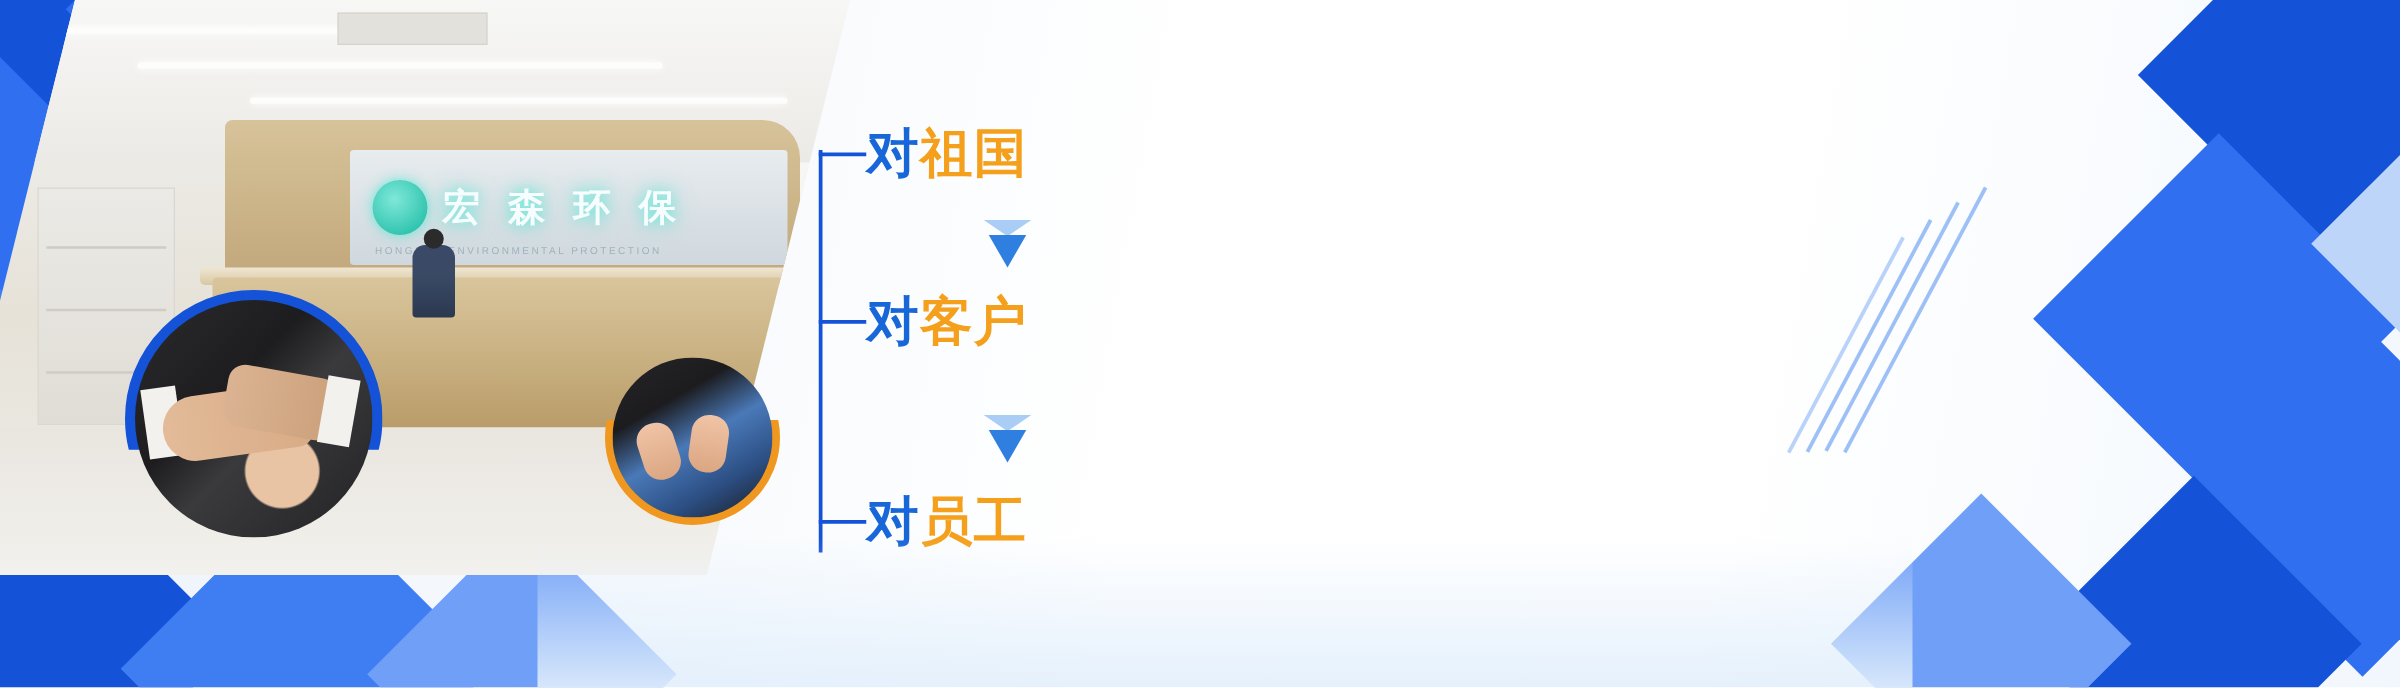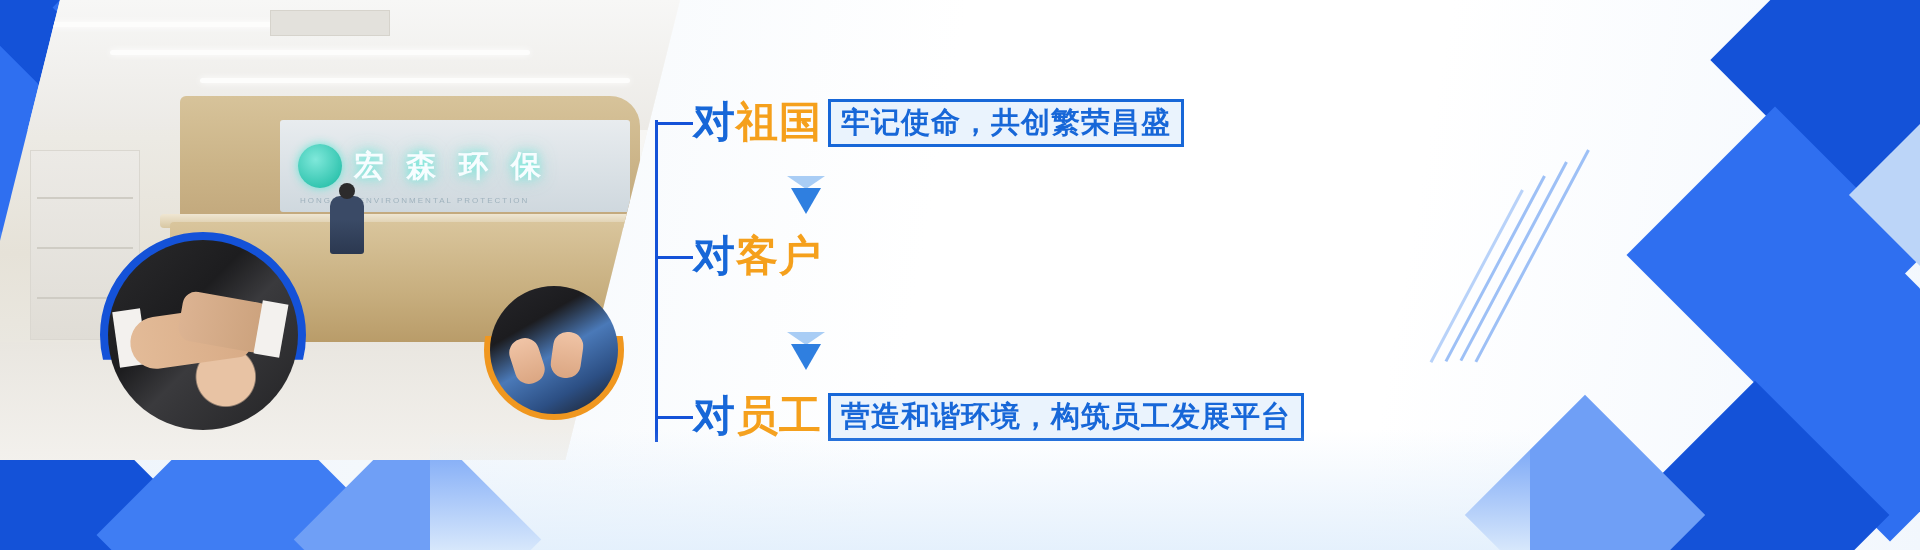--- a/index.html
+++ b/index.html
@@ -174,21 +174,21 @@
   .row-1 { top:18px; }
   .row-2 { top:152px; }
   .row-3 { top:312px; }
   .branch { width:38px; height:3px; background:#1452d8; flex:0 0 auto; }
 
   .label {
     font-size:42px; font-weight:700; letter-spacing:1px;
     white-space:nowrap; line-height:1; display:flex; align-items:baseline;
   }
   .lab-blue   { color:#1767d8; }
-  .lab-orange { color:#f5a01c;font-family:Liberation Mono, monospace; }
+  .lab-orange { color:#f5a01c; }
 
   .phrase-box {
     margin-left:6px;
     border:3px solid #1767d8;
     background:#eaf3fd;
     padding:5px 10px 6px 10px;
     font-size:29px; font-weight:700; color:#1767d8;
     letter-spacing:1px; white-space:nowrap; line-height:1.1;
   }
 
@@ -286,21 +286,20 @@
 
   <div class="content">
     <div class="tree-line"></div>
 
     <div class="row row-1">
       <div class="branch"></div>
       <div class="label">
         <span class="lab-blue">对</span>
           <span class="lab-orange">祖国</span>
       </div>
-      <div class="phrase-box">牢记使命，共创繁荣昌盛</div>
     </div>
 
     <div class="arrow arrow-top arr-1-top"></div>
     <div class="arrow arrow-bot arr-1-bot"></div>
 
     <div class="row row-2">
       <div class="branch"></div>
       <div class="label">
         <span class="lab-blue">对</span>
           <span class="lab-orange">客户</span>
@@ -309,18 +308,17 @@
 
     <div class="arrow arrow-top arr-2-top"></div>
     <div class="arrow arrow-bot arr-2-bot"></div>
 
     <div class="row row-3">
       <div class="branch"></div>
       <div class="label">
         <span class="lab-blue">对</span>
           <span class="lab-orange">员工</span>
       </div>
-      <div class="phrase-box">营造和谐环境，构筑员工发展平台</div>
     </div>
   </div>
 
   <div class="bottom-wash"></div>
 </div>
 
 </body></html>

